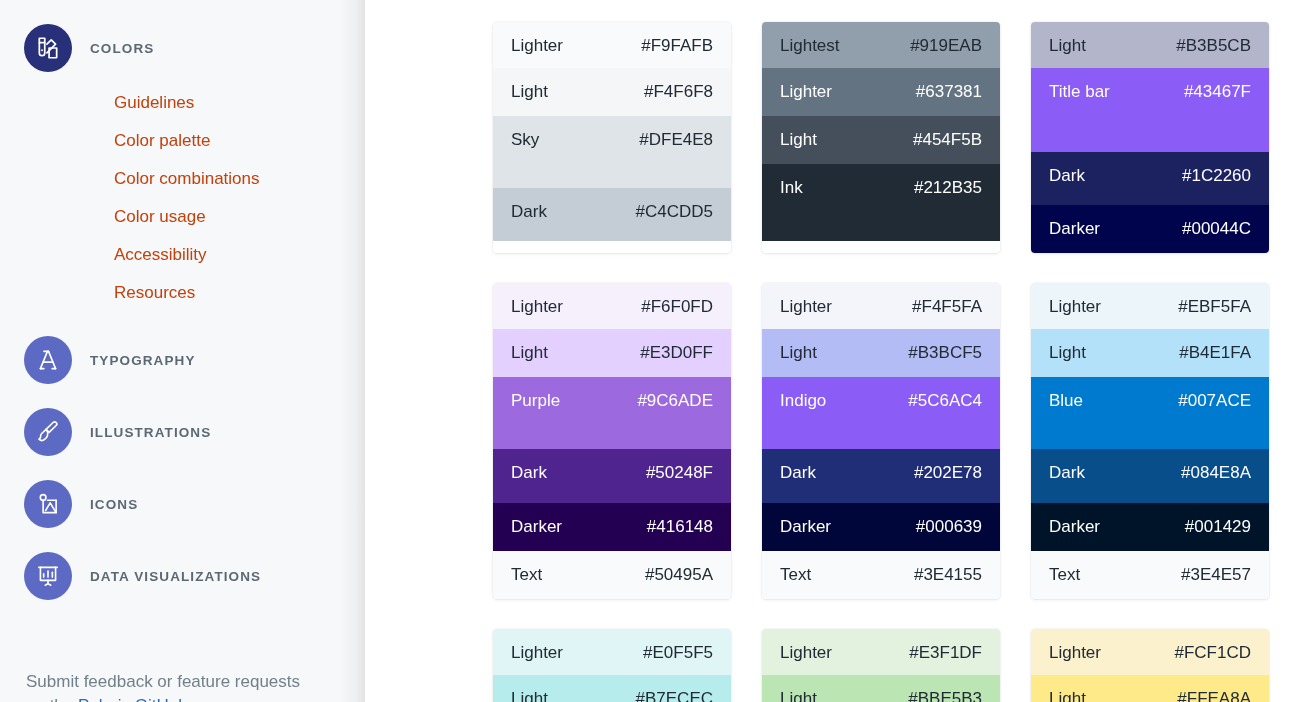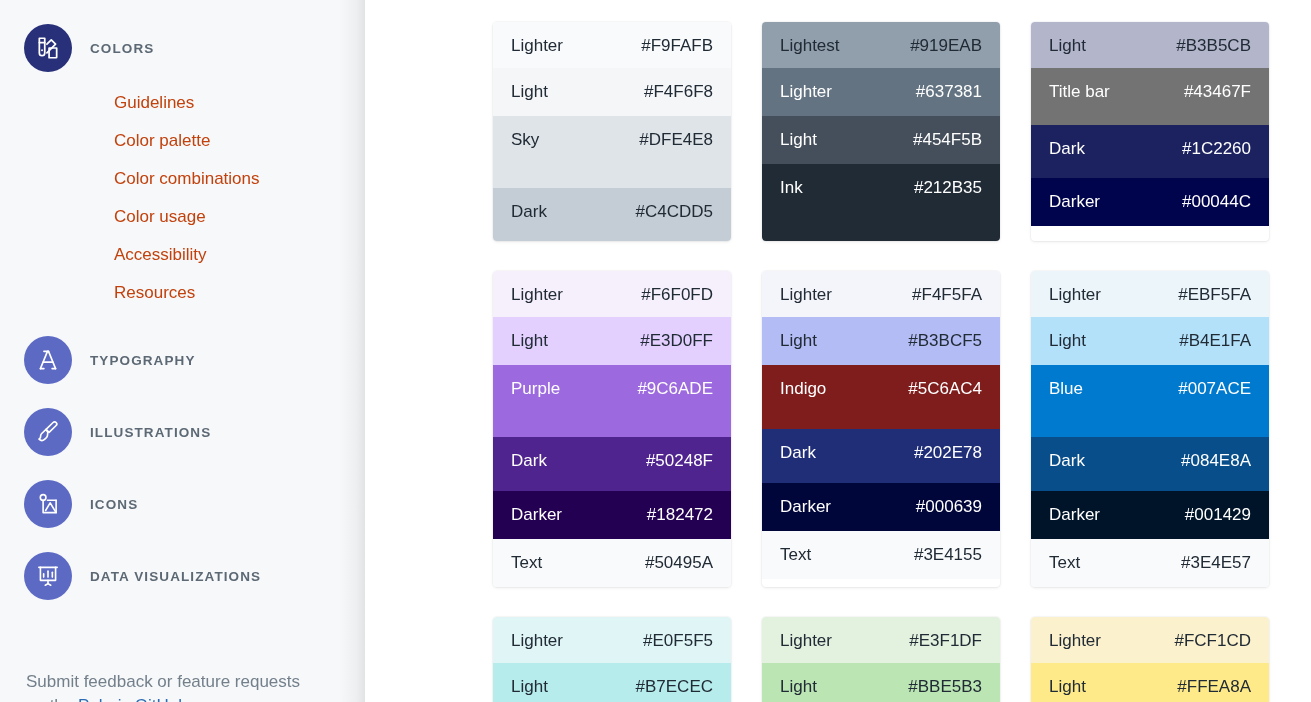--- a/index.html
+++ b/index.html
@@ -249,21 +249,21 @@
           <div class="swatch-row" style="background: rgb(33, 43, 53); color: rgb(255, 255, 255); height: 77px;">
             <span class="swatch-name">Ink</span>
             <span class="swatch-hex">#212B35</span>
           </div>
         </div>
         <div class="swatch-card">
           <div class="swatch-row" style="background: rgb(179, 181, 203); color: rgb(33, 43, 53); height: 46px;">
             <span class="swatch-name">Light</span>
             <span class="swatch-hex">#B3B5CB</span>
           </div>
-          <div class="swatch-row" style="background: #737373; color: rgb(255, 255, 255); height: 57px;">
+          <div class="swatch-row" style="background: #8b5cf6; color: rgb(255, 255, 255); height: 84px;">
             <span class="swatch-name">Title bar</span>
             <span class="swatch-hex">#43467F</span>
           </div>
           <div class="swatch-row" style="background: rgb(28, 34, 96); color: rgb(255, 255, 255); height: 53px;">
             <span class="swatch-name">Dark</span>
             <span class="swatch-hex">#1C2260</span>
           </div>
           <div class="swatch-row" style="background: rgb(0, 4, 76); color: rgb(255, 255, 255); height: 48px;">
             <span class="swatch-name">Darker</span>
             <span class="swatch-hex">#00044C</span>
@@ -281,37 +281,37 @@
           <div class="swatch-row" style="background: rgb(156, 106, 222); color: rgb(255, 255, 255); height: 72px;">
             <span class="swatch-name">Purple</span>
             <span class="swatch-hex">#9C6ADE</span>
           </div>
           <div class="swatch-row" style="background: rgb(80, 36, 143); color: rgb(255, 255, 255); height: 54px;">
             <span class="swatch-name">Dark</span>
             <span class="swatch-hex">#50248F</span>
           </div>
           <div class="swatch-row" style="background: rgb(35, 0, 81); color: rgb(255, 255, 255); height: 48px;">
             <span class="swatch-name">Darker</span>
-            <span class="swatch-hex">#182472</span>
+            <span class="swatch-hex">#416148</span>
           </div>
           <div class="swatch-row" style="background: rgb(249, 250, 251); color: rgb(33, 43, 53); height: 48px;">
             <span class="swatch-name">Text</span>
             <span class="swatch-hex">#50495A</span>
           </div>
         </div>
         <div class="swatch-card">
           <div class="swatch-row" style="background: rgb(244, 245, 250); color: rgb(33, 43, 53); height: 46px;">
             <span class="swatch-name">Lighter</span>
             <span class="swatch-hex">#F4F5FA</span>
           </div>
           <div class="swatch-row" style="background: rgb(179, 188, 245); color: rgb(33, 43, 53); height: 48px;">
             <span class="swatch-name">Light</span>
             <span class="swatch-hex">#B3BCF5</span>
           </div>
-          <div class="swatch-row" style="background: #7f1d1d; color: rgb(255, 255, 255); height: 64px;">
+          <div class="swatch-row" style="background: #8b5cf6; color: rgb(255, 255, 255); height: 72px;">
             <span class="swatch-name">Indigo</span>
             <span class="swatch-hex">#5C6AC4</span>
           </div>
           <div class="swatch-row" style="background: rgb(32, 46, 120); color: rgb(255, 255, 255); height: 54px;">
             <span class="swatch-name">Dark</span>
             <span class="swatch-hex">#202E78</span>
           </div>
           <div class="swatch-row" style="background: rgb(0, 6, 57); color: rgb(255, 255, 255); height: 48px;">
             <span class="swatch-name">Darker</span>
             <span class="swatch-hex">#000639</span>

